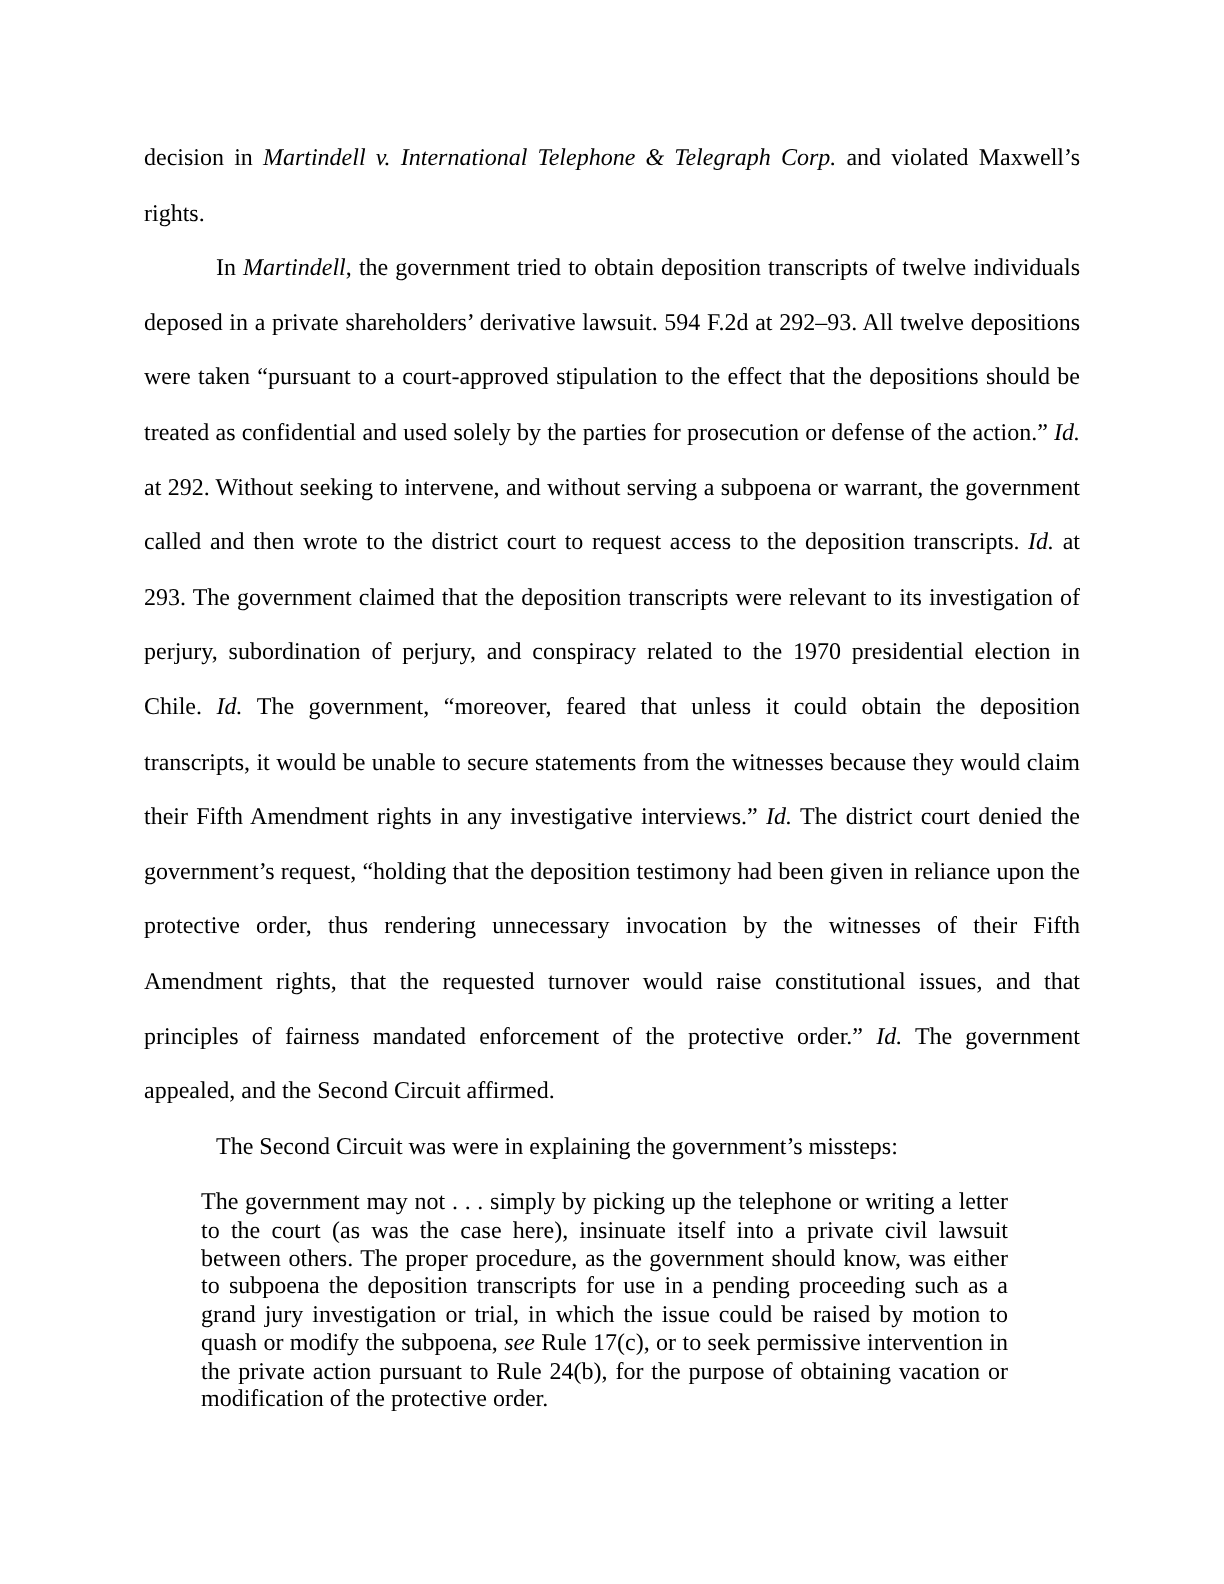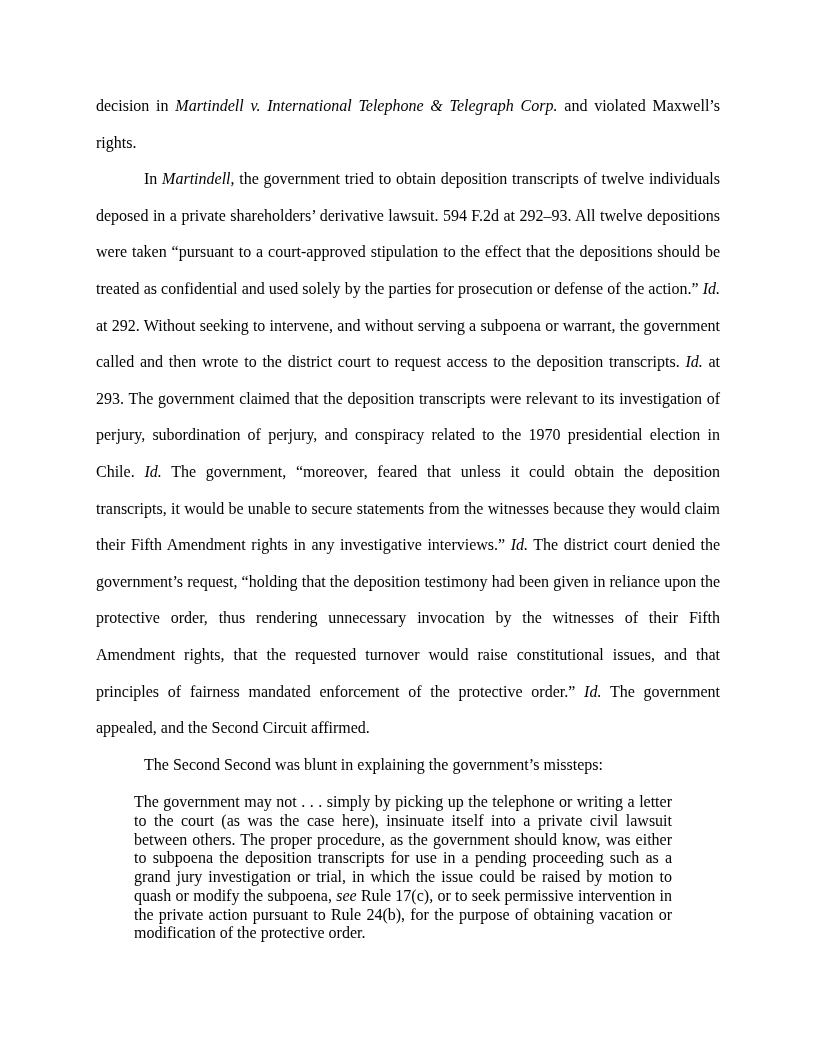--- a/index.html
+++ b/index.html
@@ -55,16 +55,16 @@
     font-style: italic;
   }
 </style>
 </head>
 <body>
 
 <div class="page">
   <div class="content">
       <p class="body"><span>decision in </span><em>Martindell v. International Telephone &amp; Telegraph Corp.</em><span> and violated Maxwell’s rights.</span></p>
       <p class="body indent"><span>In </span><em>Martindell</em><span>, the government tried to obtain deposition transcripts of twelve individuals deposed in a private shareholders’ derivative lawsuit. 594 F.2d at 292–93. All twelve depositions were taken “pursuant to a court-approved stipulation to the effect that the depositions should be treated as confidential and used solely by the parties for prosecution or defense of the action.” </span><em>Id.</em><span> at 292. Without seeking to intervene, and without serving a subpoena or warrant, the government called and then wrote to the district court to request access to the deposition transcripts. </span><em>Id.</em><span> at 293. The government claimed that the deposition transcripts were relevant to its investigation of perjury, subordination of perjury, and conspiracy related to the 1970 presidential election in Chile. </span><em>Id.</em><span> The government, “moreover, feared that unless it could obtain the deposition transcripts, it would be unable to secure statements from the witnesses because they would claim their Fifth Amendment rights in any investigative interviews.” </span><em>Id.</em><span> The district court denied the government’s request, “holding that the deposition testimony had been given in reliance upon the protective order, thus rendering unnecessary invocation by the witnesses of their Fifth Amendment rights, that the requested turnover would raise constitutional issues, and that principles of fairness mandated enforcement of the protective order.” </span><em>Id.</em><span> The government appealed, and the Second Circuit affirmed.</span></p>
-      <p class="body indent"><span>The Second Second was blunt in explaining the government’s missteps:</span></p>
+      <p class="body indent"><span>The Second Circuit was were in explaining the government’s missteps:</span></p>
       <p class="quote"><span>The government may not . . . simply by picking up the telephone or writing a letter to the court (as was the case here), insinuate itself into a private civil lawsuit between others. The proper procedure, as the government should know, was either to subpoena the deposition transcripts for use in a pending proceeding such as a grand jury investigation or trial, in which the issue could be raised by motion to quash or modify the subpoena, </span><em>see</em><span> Rule 17(c), or to seek permissive intervention in the private action pursuant to Rule 24(b), for the purpose of obtaining vacation or modification of the protective order.</span></p>
     </div>
 </div>
 
 </body></html>

